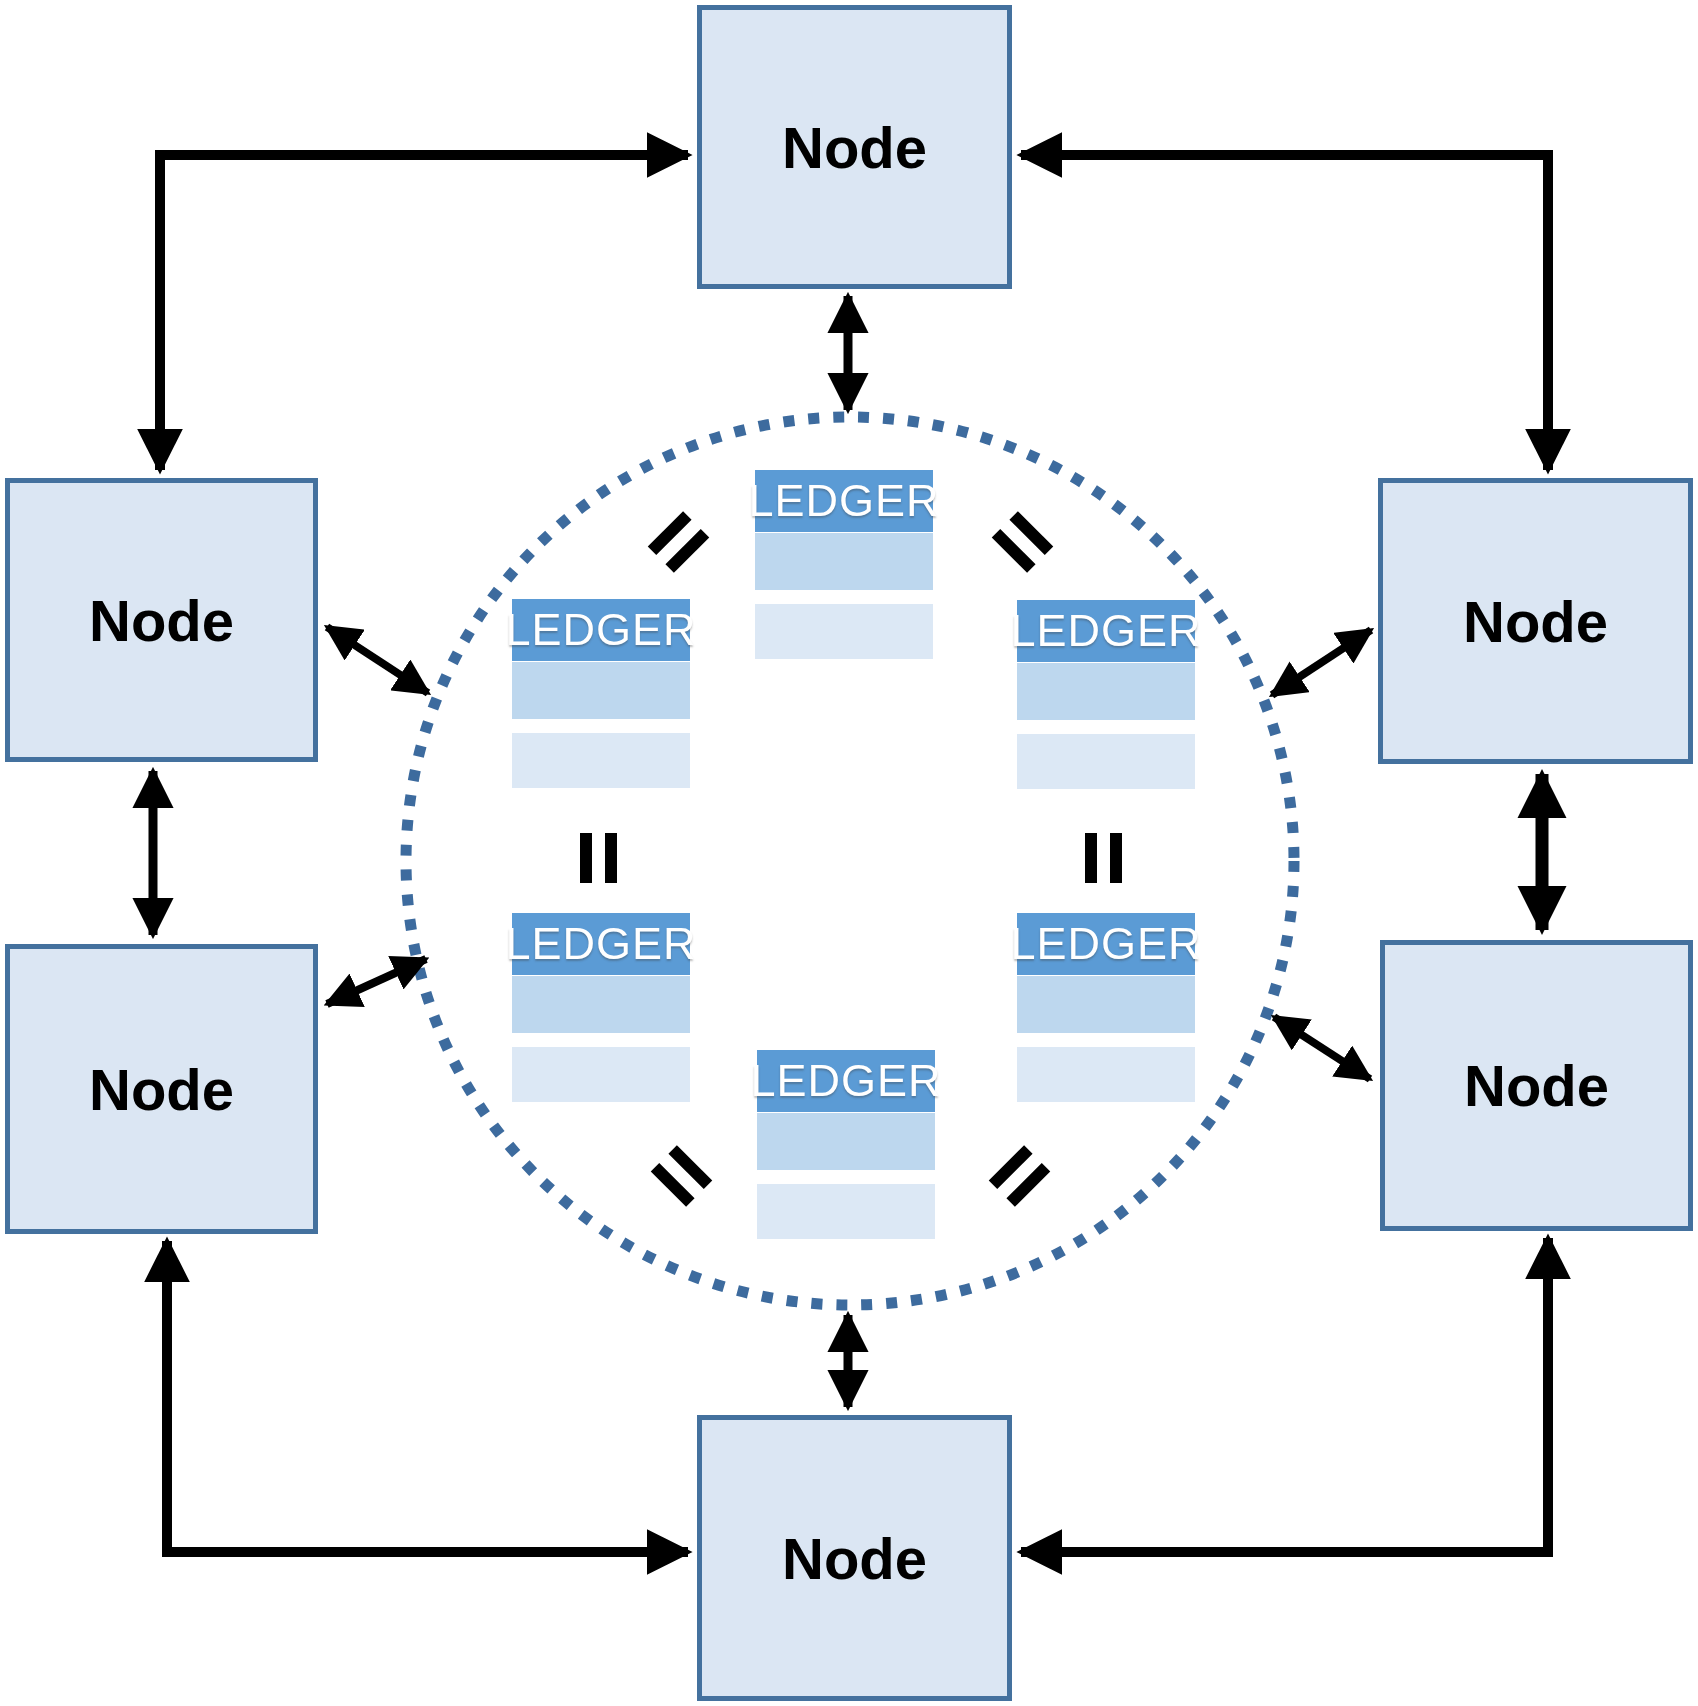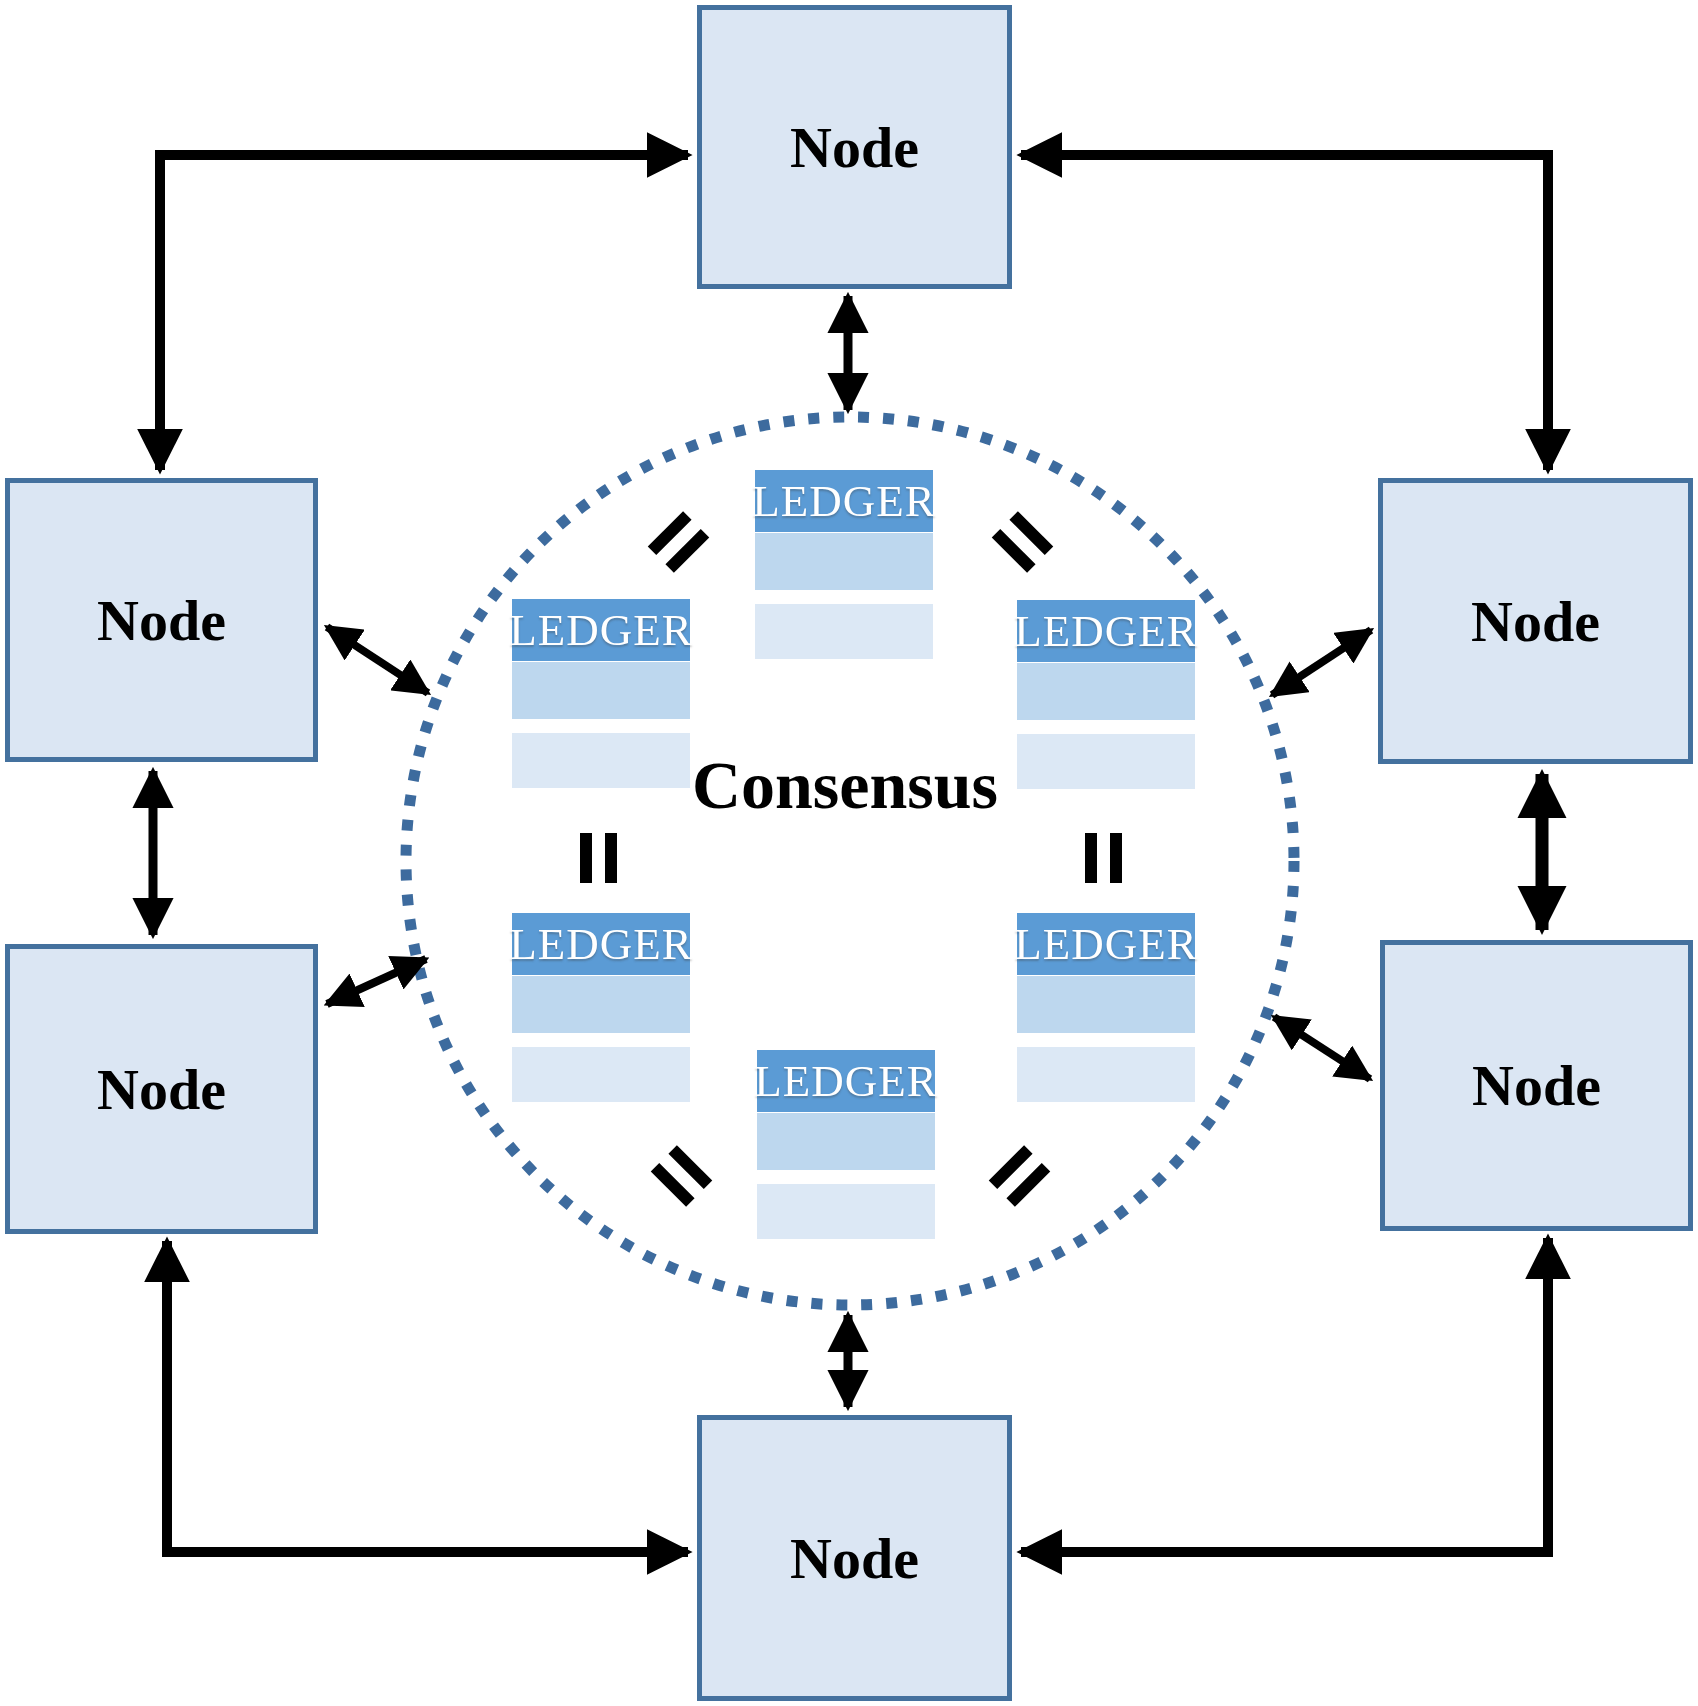--- a/index.html
+++ b/index.html
@@ -1,20 +1,20 @@
 <!DOCTYPE html>
 <html style="--background: #ffffff; --node-fill: #dbe6f3; --node-border: #44719e; --ledger-header: #5b9bd5; --ledger-row-1: #bdd7ee; --ledger-row-2: #dce8f5; --circle-dot: #3d6b9e; --ledger-text: #ffffff; --arrow: #000000; --text: #000000;"><head>
 <meta charset="utf-8">
 <style>
   html,body{margin:0;padding:0;background:#fff;}
   .canvas{
     position:relative;
     width:1698px;height:1706px;
     background:var(--background,#fff);
-    font-family:Liberation Serif, serif;
+    font-family:Liberation Sans, sans-serif;
     overflow:hidden;
   }
   .canvas svg{position:absolute;left:0;top:0;}
 
   
   .node{
     position:absolute;
     background:var(--node-fill,#dbe6f3);
     border:5px solid var(--node-border,#44719e);
     box-sizing:border-box;
@@ -189,15 +189,14 @@
     </div>
   <div class="eq e-bl">
       <i></i>
       <i></i>
     </div>
   <div class="eq e-br">
       <i></i>
       <i></i>
     </div>
 
-  <div class="consensus">Consensus</div>
 
 </div>
 
 </body></html>

